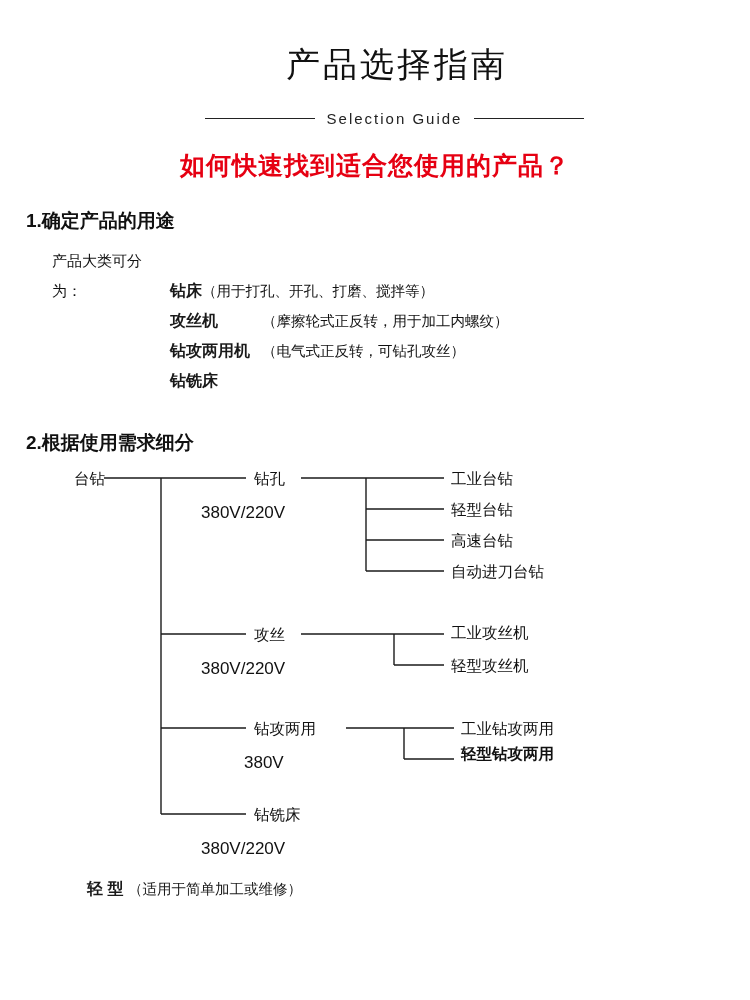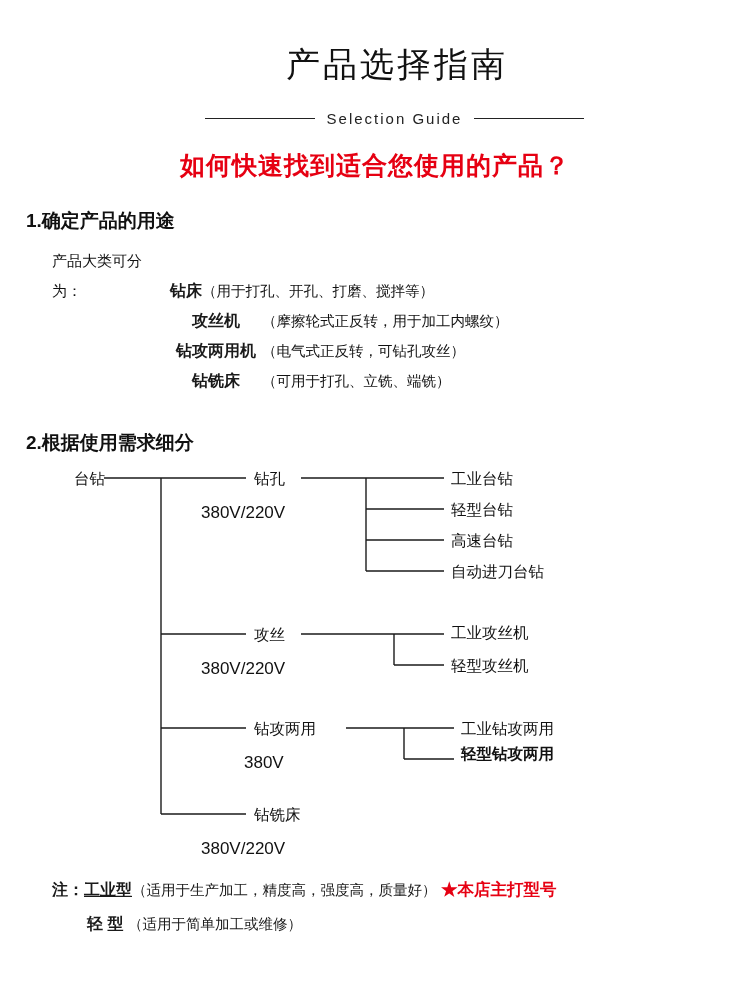--- a/index.html
+++ b/index.html
@@ -87,21 +87,21 @@
     font-size: 14.5px;
     color: #111;
   }
   .usage-row2 {
     margin-left: 118px;
     display: flex;
     align-items: baseline;
   }
   .usage-row2 .nm {
     width: 92px;
-    text-align: center;
+    text-align: left;
     font-weight: bold;
     font-size: 16px;
     flex: none;
   }
 
   .section-2 {
     margin: 34px 15px 0 26px;
   }
 
   
@@ -174,21 +174,20 @@
     <div class="usage-row2">
       <span class="nm">攻丝机</span>
       <span class="usage-desc">（摩擦轮式正反转，用于加工内螺纹）</span>
     </div>
     <div class="usage-row2">
       <span class="nm">钻攻两用机</span>
       <span class="usage-desc">（电气式正反转，可钻孔攻丝）</span>
     </div>
     <div class="usage-row2">
       <span class="nm">钻铣床</span>
-      <span class="usage-desc">（可用于打孔、立铣、端铣）</span>
     </div>
   </div>
 </div>
 
 <div class="section-2">
   <div class="section-heading">2.根据使用需求细分</div>
 
   <div class="tree-wrap">
     <svg width="700" height="400">
       <g stroke="#1a1a1a" stroke-width="1.4" fill="none">
@@ -239,19 +238,16 @@
     <span class="volt" style="left:218px; top:288px;">380V</span>
     <span class="lbl" style="left:435px; top:255px;">工业钻攻两用</span>
     <span class="lbl" style="left:435px; top:280px;font-weight:bold;">轻型钻攻两用</span>
 
     <span class="lbl" style="left:228px; top:341px;">钻铣床</span>
     <span class="volt" style="left:175px; top:374px;">380V/220V</span>
   </div>
 </div>
 
 <div class="note">
-  <div>
-    <span class="n-label">注：</span><u class="strong">工业型</u><span class="small">（适用于生产加工，精度高，强度高，质量好）</span>&nbsp;<span class="red">★本店主打型号</span>
-  </div>
   <div class="note-line2">
     <span class="strong">轻 型</span>&nbsp;<span class="small">（适用于简单加工或维修）</span>
   </div>
 </div>
 
 </body></html>

